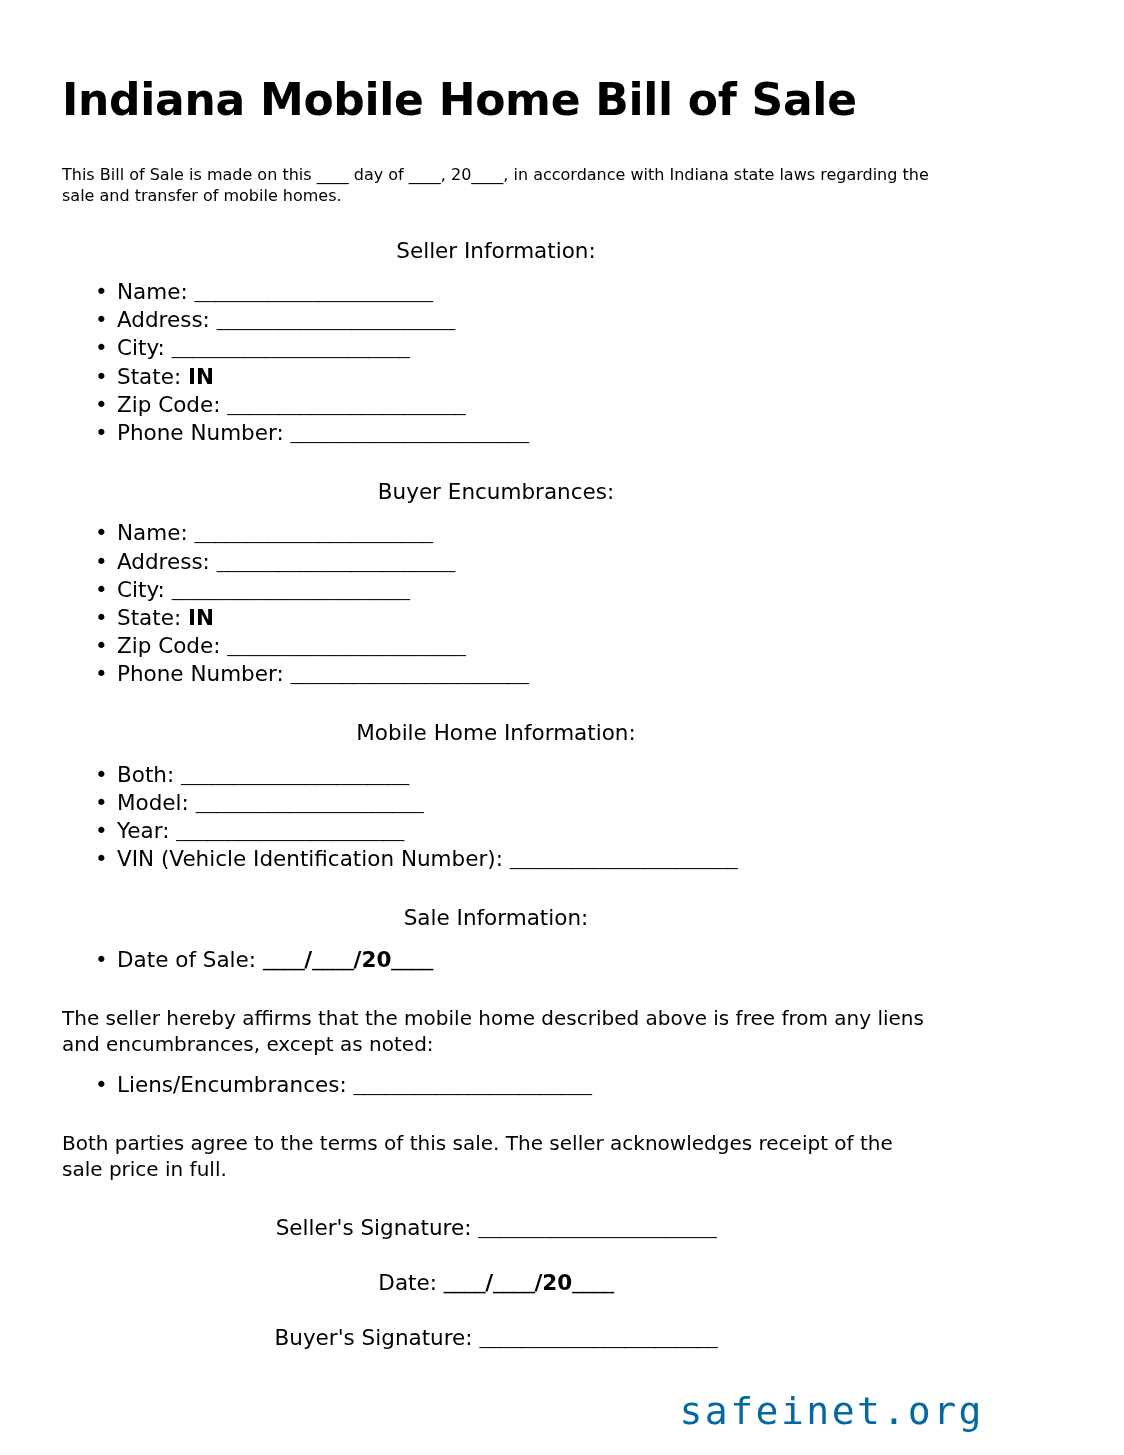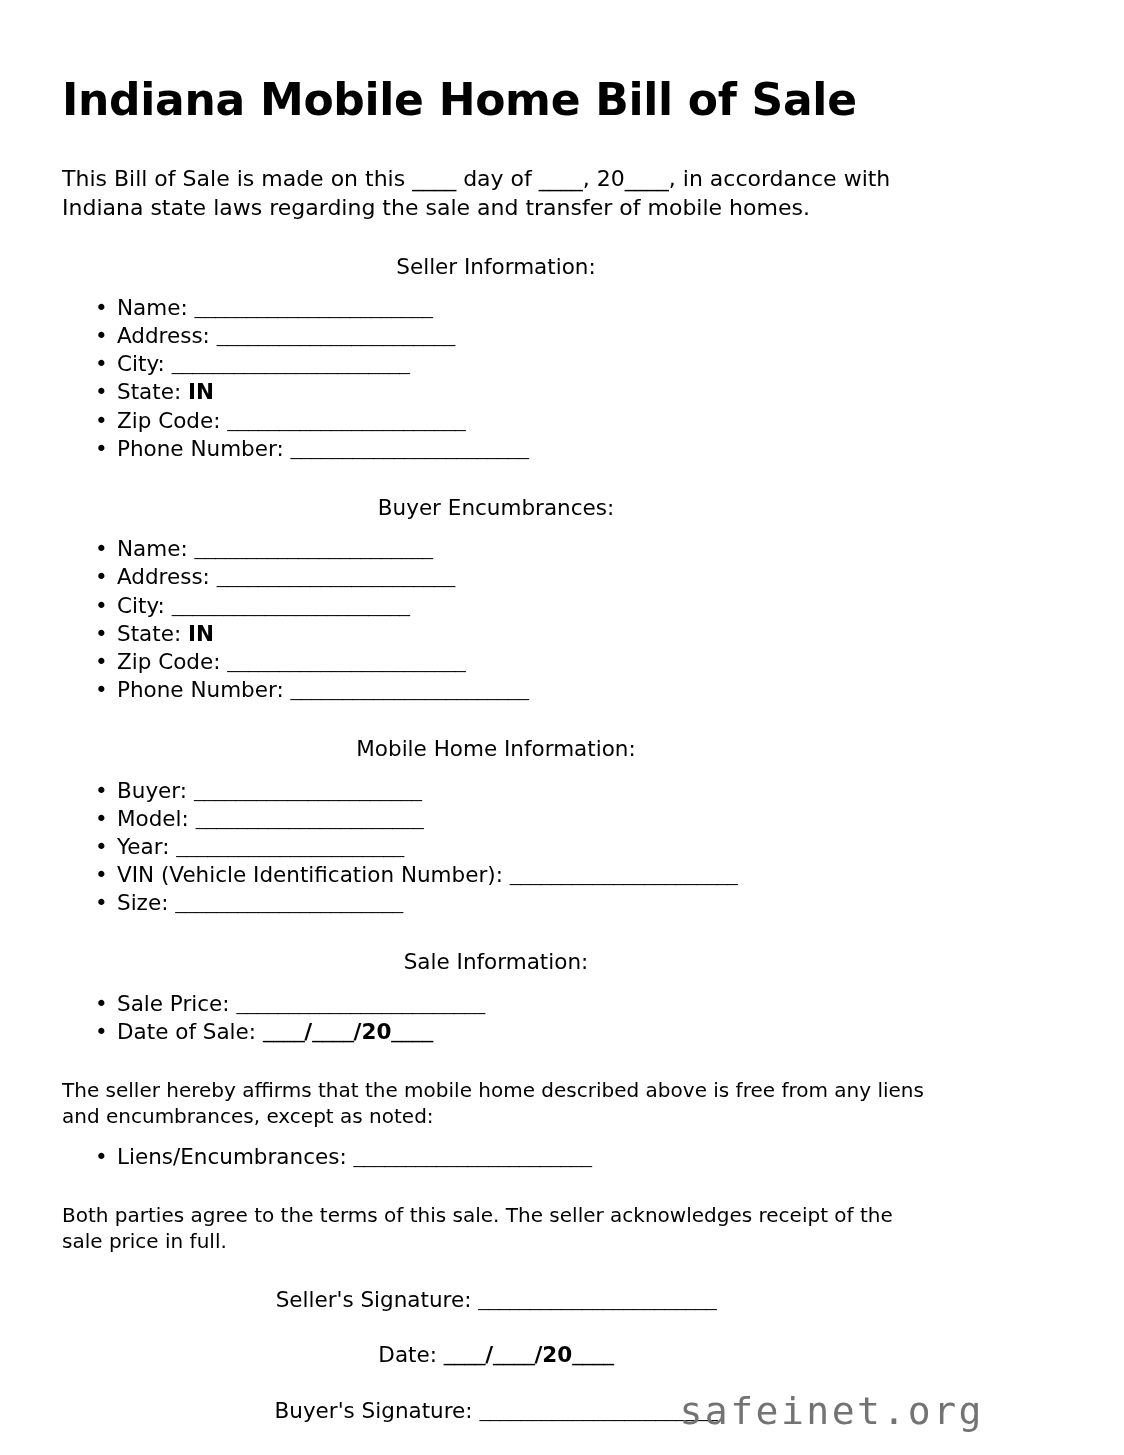--- a/index.html
+++ b/index.html
@@ -27,21 +27,21 @@
   .doc-title {
     font-size: 44px;
     font-weight: bold;
     line-height: 1.08;
     letter-spacing: -0.3px;
     margin: 14px 0 0 0;
     padding: 0;
   }
 
   .intro-para {
-    font-size: 22px;
+    font-size: 16px;
     line-height: 1.32;
     margin: 40px 0 0 0;
     max-width: 985px;
   }
 
   .section-heading {
     font-size: 21.5px;
     line-height: 1.32;
     margin: 31px 0 0 0;
     text-align: center;
@@ -98,21 +98,21 @@
   .sig-line.tight {
     margin-top: 27px;
   }
 
   .watermark {
     position: absolute;
     right: 36px;
     bottom: 22px;
     font-family: "DejaVu Sans Mono", "Liberation Mono", monospace;
     font-size: 38px;
-    color: #737373;
+    color: #0369a1;
     letter-spacing: 2.5px;
     white-space: nowrap;
   }
 </style>
 </head>
 <body>
 
 <div class="page">
 
   <h1 class="doc-title">Indiana Mobile Home Bill of Sale</h1>
@@ -134,30 +134,28 @@
     <li><span>Name:</span> <span class="blank">_______________________</span></li>
     <li><span>Address:</span> <span class="blank">_______________________</span></li>
     <li><span>City:</span> <span class="blank">_______________________</span></li>
     <li><span>State:</span> <span class="bold">IN</span></li>
     <li><span>Zip Code:</span> <span class="blank">_______________________</span></li>
     <li><span>Phone Number:</span> <span class="blank">_______________________</span></li>
   </ul>
 
   <p class="section-heading">Mobile Home Information:</p>
   <ul class="field-list">
-    <li><span>Buyer:</span> <span class="blank">______________________</span></li>
+    <li><span>Both:</span> <span class="blank">______________________</span></li>
     <li><span>Model:</span> <span class="blank">______________________</span></li>
     <li><span>Year:</span> <span class="blank">______________________</span></li>
     <li><span>VIN (Vehicle Identification Number):</span> <span class="blank">______________________</span></li>
-    <li><span>Size:</span> <span class="blank">______________________</span></li>
   </ul>
 
   <p class="section-heading">Sale Information:</p>
   <ul class="field-list">
-    <li><span>Sale Price:</span> <span class="blank">________________________</span></li>
     <li><span>Date of Sale:</span> <span class="blank bold">____</span><span class="bold">/</span><span class="blank bold">____</span><span class="bold">/</span><span class="bold">20</span><span class="blank bold">____</span></li>
   </ul>
 
   <p class="body-para">The seller hereby affirms that the mobile home described above is free from any liens and encumbrances, except as noted:</p>
 
   <ul class="field-list">
     <li><span>Liens/Encumbrances:</span> <span class="blank">_______________________</span></li>
   </ul>
 
   <p class="body-para">Both parties agree to the terms of this sale. The seller acknowledges receipt of the sale price in full.</p>

